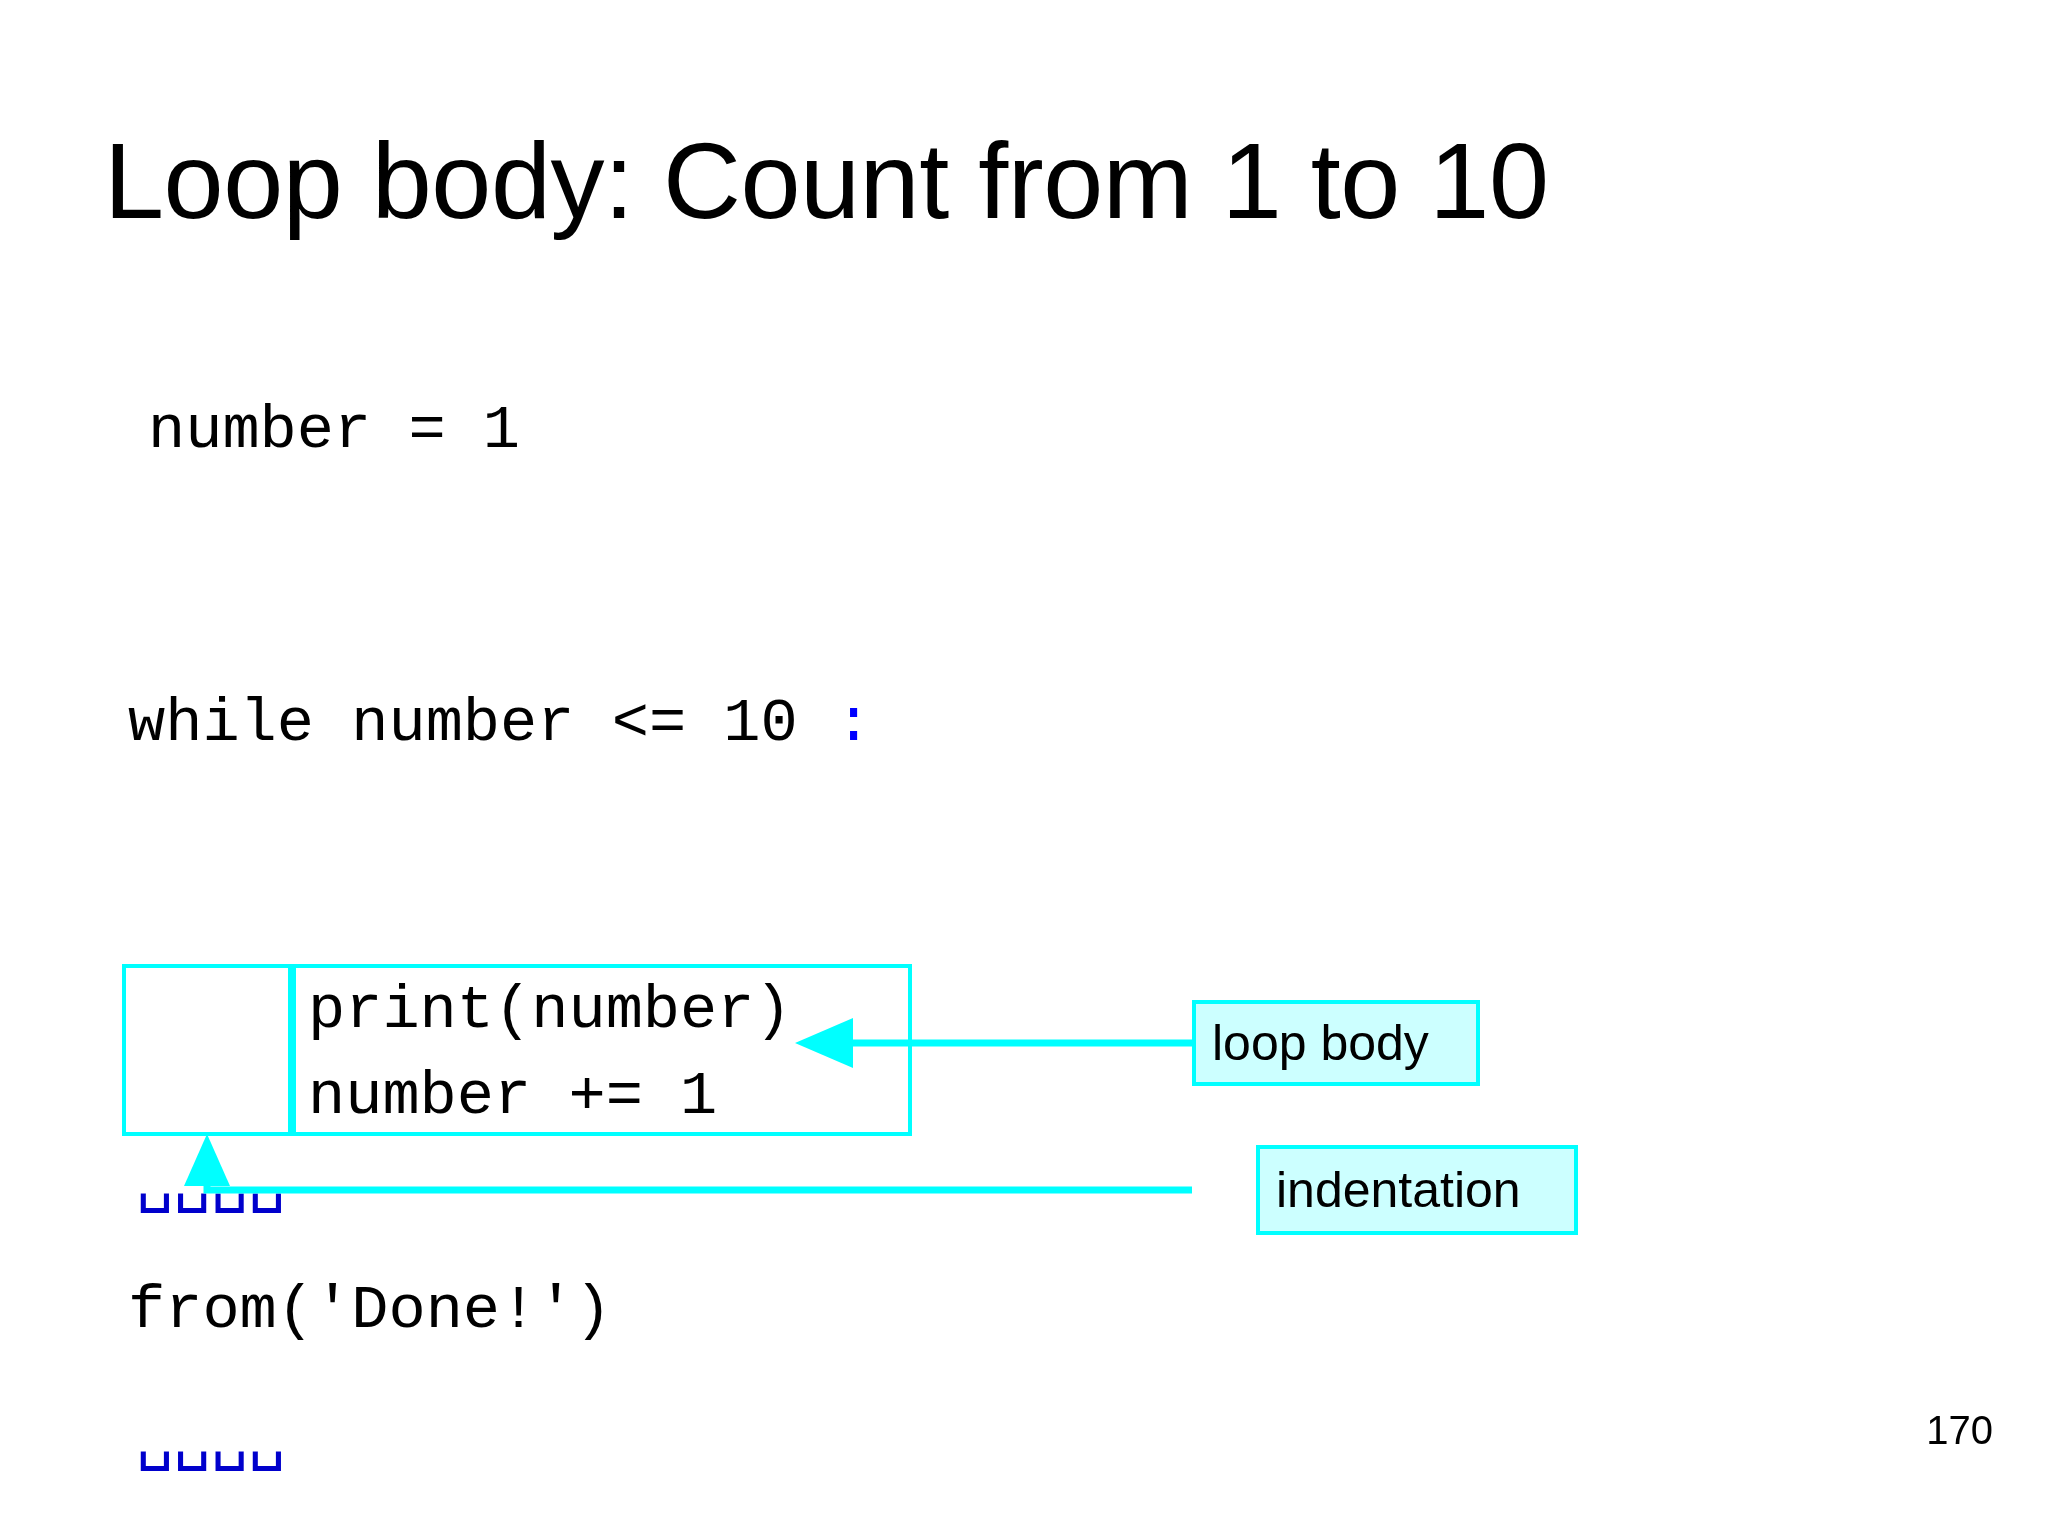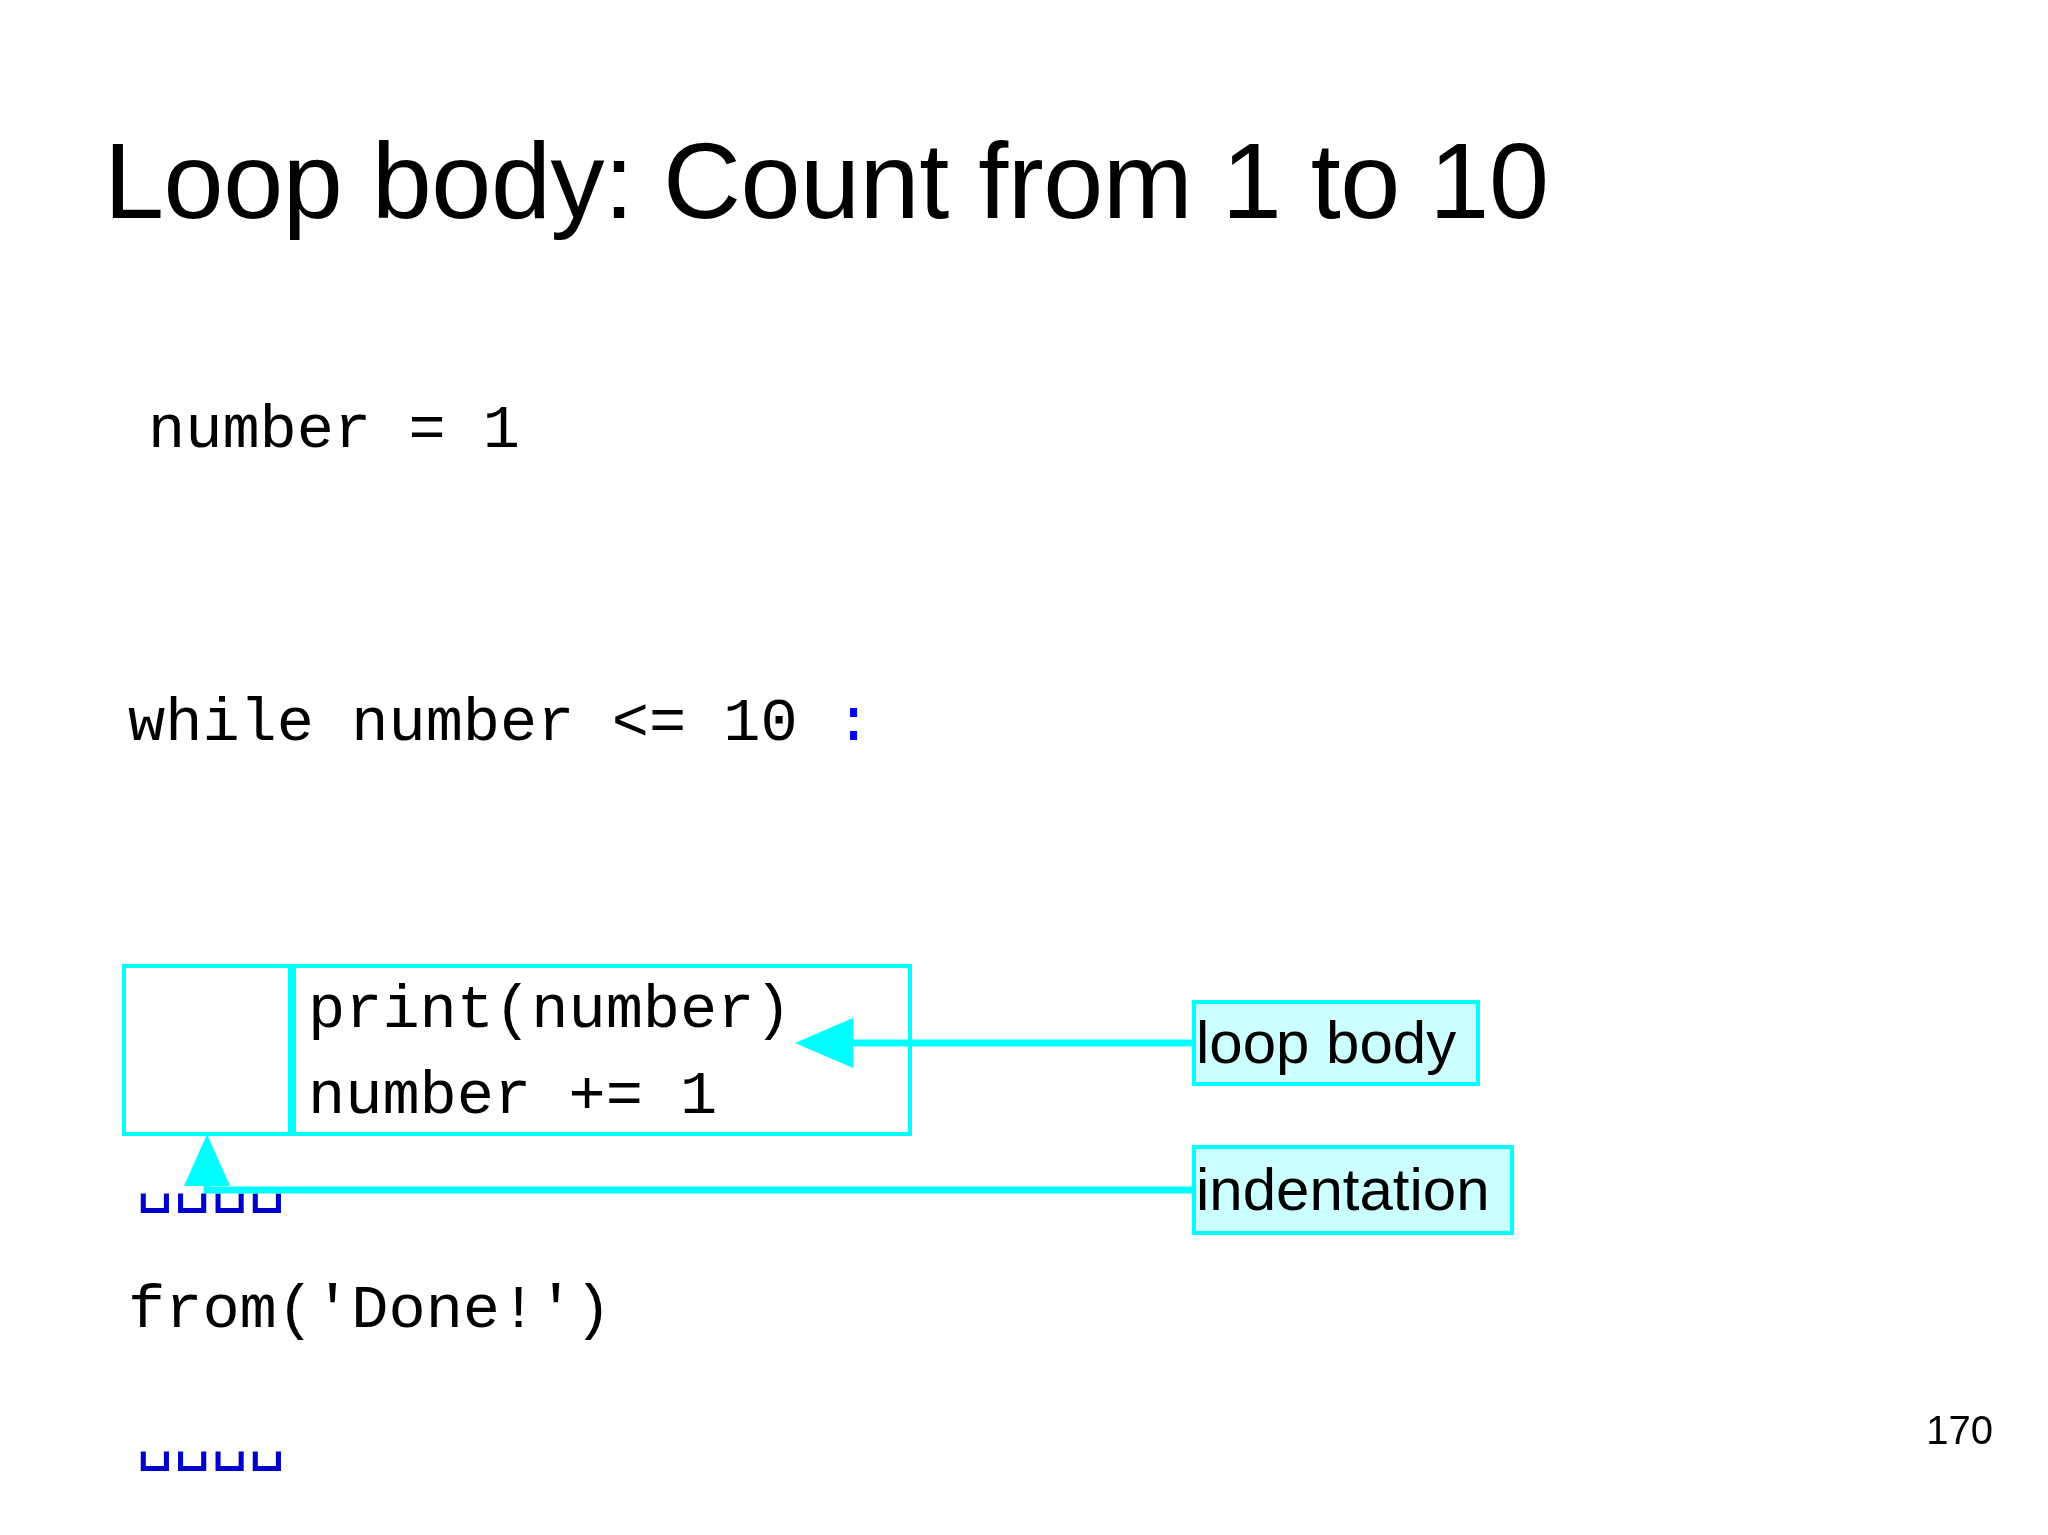--- a/index.html
+++ b/index.html
@@ -100,36 +100,36 @@
     white-space: pre;
   }
 
   
   .callout {
     position: absolute;
     box-sizing: border-box;
     background: #ccffff;
     border: 4px solid #00ffff;
     font-family: "Liberation Sans", sans-serif;
-    font-size: 60px;
+    font-size: 50px;
     color: #000000;
     line-height: 1;
     display: flex;
     align-items: center;
-    padding-left: 0;
+    padding-left: 16px;
     white-space: nowrap;
   }
   #callout-loop-body {
     left: 1192px;
     top: 1000px;
     width: 288px;
     height: 86px;
   }
   #callout-indentation {
-    left: 1192px;
+    left: 1256px;
     top: 1145px;
     width: 322px;
     height: 90px;
   }
 
   
   #connectors {
     position: absolute;
     left: 0;
     top: 0;

